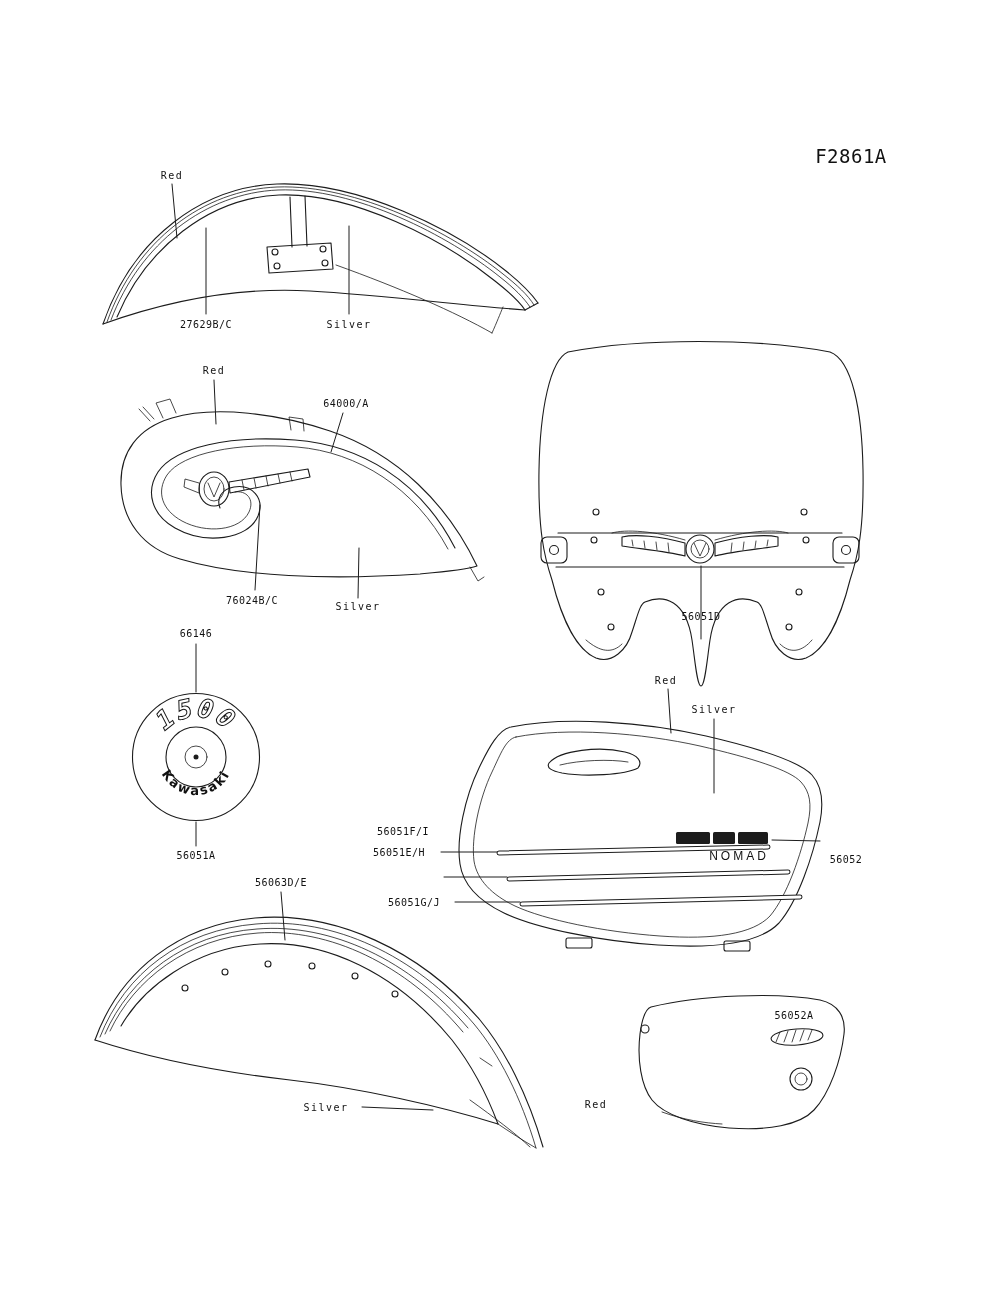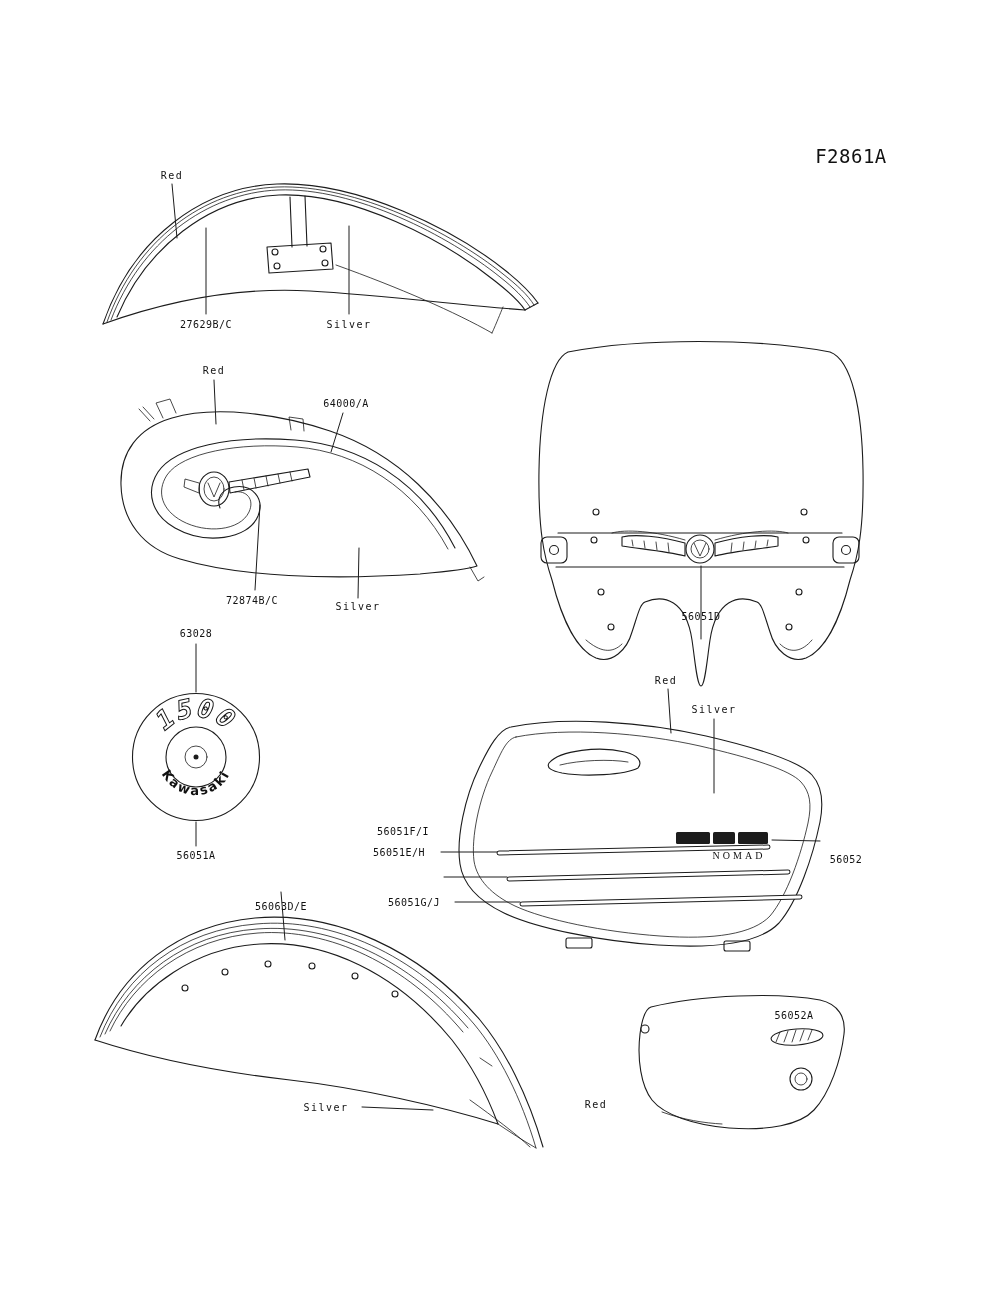--- a/index.html
+++ b/index.html
@@ -19,21 +19,21 @@
   .art .stripe-in{stroke:#fff;stroke-width:3;}
   .art .leader{stroke-width:1;}
   .ring-num{font-family:"DejaVu Sans Mono","Liberation Mono",monospace;font-style:italic;font-weight:bold;
     font-size:26px;fill:#fff;stroke:#111;stroke-width:1;letter-spacing:2px;}
   .ring-txt{font-family:"DejaVu Sans","Liberation Sans",sans-serif;font-weight:bold;
     font-size:13px;fill:#111;letter-spacing:2px;}
   .lbl{position:absolute;transform:translate(-50%,-50%);font-size:10px;line-height:1;
     white-space:nowrap;letter-spacing:0.5px;}
   .lbl.color{letter-spacing:1.5px;}
   .lbl.code{font-size:19px;}
-  .lbl.tiny{font-size:10px;letter-spacing:3px;font-family:Liberation Serif, serif;}
+  .lbl.tiny{font-size:12px;letter-spacing:3px;font-family:Liberation Sans, sans-serif;}
 </style>
 </head>
 <body>
 
 <div class="stage">
 
   <svg class="art" width="1000" height="1308" viewBox="0 0 1000 1308">
 
     <g>
       <path d="M103,324 C133,237 203,187 277,184 C358,181 455,230 506,271 C521,283 531,293 538,303"></path>
@@ -205,35 +205,35 @@
   </svg>
 
   <div class="lbl code" style="left:851px;top:156px">F2861A</div>
 
   <div class="lbl color" style="left:172px;top:176px">Red</div>
   <div class="lbl" style="left:206px;top:325px">27629B/C</div>
   <div class="lbl color" style="left:349px;top:325px">Silver</div>
 
   <div class="lbl color" style="left:214px;top:371px">Red</div>
   <div class="lbl" style="left:346px;top:404px">64000/A</div>
-  <div class="lbl" style="left:252px;top:601px">72874B/C</div>
+  <div class="lbl" style="left:252px;top:601px">76024B/C</div>
   <div class="lbl color" style="left:358px;top:607px">Silver</div>
 
-  <div class="lbl" style="left:196px;top:634px">63028</div>
+  <div class="lbl" style="left:196px;top:634px">66146</div>
   <div class="lbl" style="left:196px;top:856px">56051A</div>
 
   <div class="lbl" style="left:701px;top:617px">56051D</div>
 
   <div class="lbl color" style="left:666px;top:681px">Red</div>
   <div class="lbl color" style="left:714px;top:710px">Silver</div>
   <div class="lbl" style="left:846px;top:860px">56052</div>
   <div class="lbl" style="left:399px;top:853px">56051E/H</div>
   <div class="lbl" style="left:403px;top:832px">56051F/I</div>
   <div class="lbl" style="left:414px;top:903px">56051G/J</div>
   <div class="lbl tiny" style="left:739px;top:856px">NOMAD</div>
 
-  <div class="lbl" style="left:281px;top:907px">56063D/E</div>
+  <div class="lbl" style="left:281px;top:883px">56063D/E</div>
   <div class="lbl color" style="left:326px;top:1108px">Silver</div>
 
   <div class="lbl" style="left:794px;top:1016px">56052A</div>
   <div class="lbl color" style="left:596px;top:1105px">Red</div>
 
 </div>
 
 </body></html>

